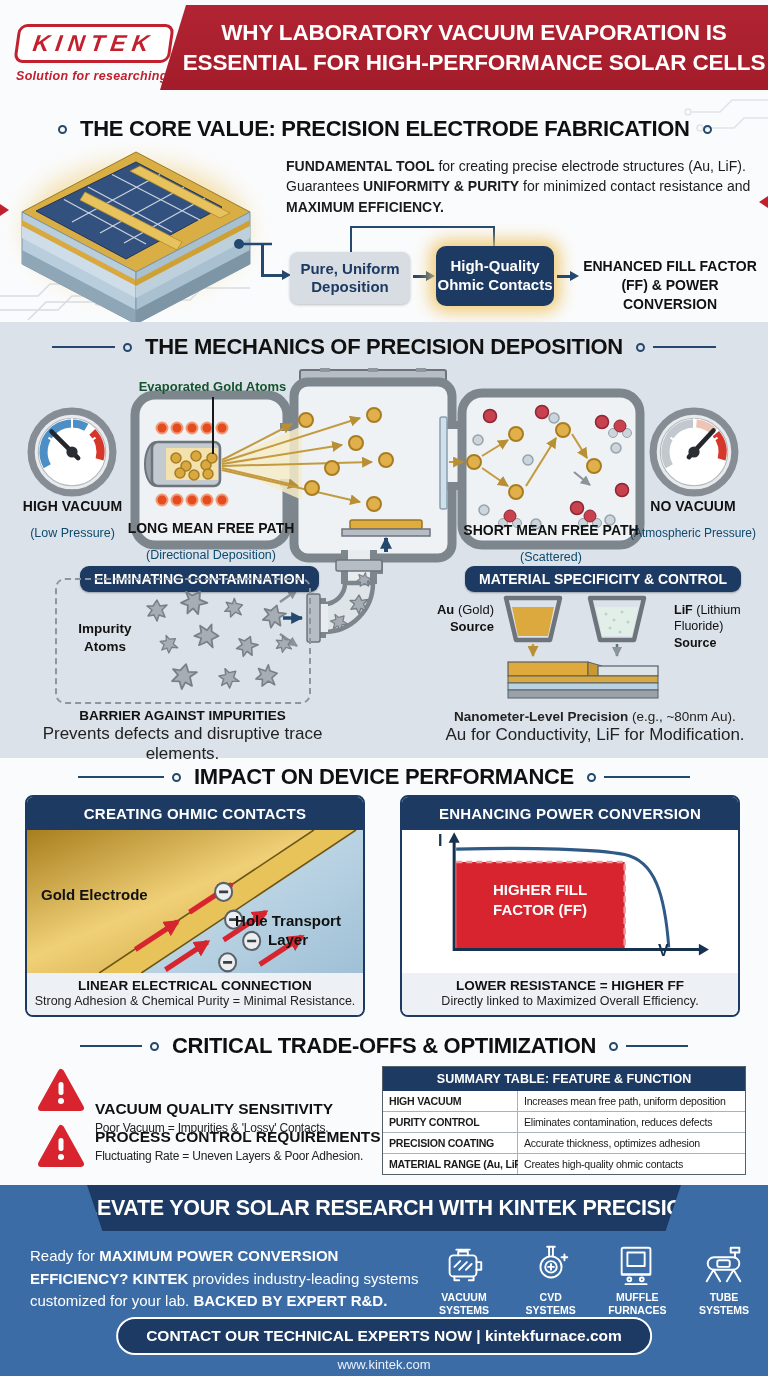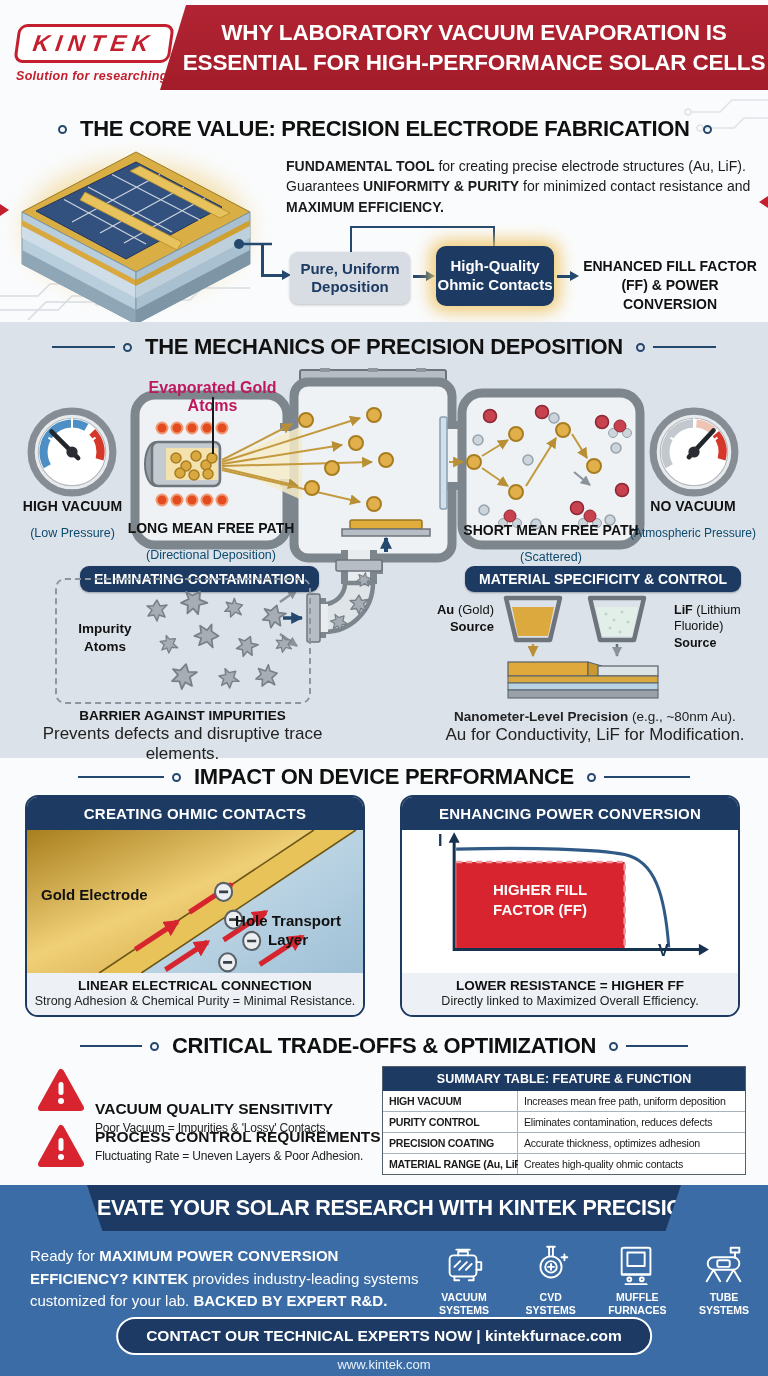--- a/index.html
+++ b/index.html
@@ -43,32 +43,32 @@
                font-weight:700;font-size:14px;line-height:1.35;color:#111;}
   .arrowline{position:absolute;height:2.5px;background:#24486e;}
   .arrowhead{position:absolute;width:0;height:0;border-top:5.5px solid transparent;border-bottom:5.5px solid transparent;border-left:9px solid #24486e;}
   .bracket{position:absolute;left:350px;top:226px;width:145px;height:26px;border:2.5px solid #24486e;border-bottom:none;box-sizing:border-box;}
 
   
   .mech{position:absolute;left:0;top:322px;width:768px;height:436px;background:#dce2e9;}
   .mlabel{position:absolute;text-align:center;}
   .mlabel .t{font-weight:700;font-size:14px;color:#111;white-space:nowrap;}
   .mlabel .s{font-size:12.5px;color:#0c4a6e;white-space:nowrap;margin-top:12px;}
-  .evap{position:absolute;left:135px;top:57px;width:155px;text-align:center;font-size:16px;font-weight:600;color:#be185d;}
+  .evap{position:absolute;left:135px;top:57px;width:155px;text-align:center;font-size:13px;font-weight:600;color:#14532d;}
   .pointer{position:absolute;left:212px;top:75px;width:1.5px;height:57px;background:#16181b;}
   .badge{position:absolute;background:#1d3a63;color:#fff;font-weight:700;font-size:14px;padding:5px 14px;border-radius:9px;white-space:nowrap;box-shadow:0 1px 2px rgba(0,0,0,.3);}
   .dashed-box{position:absolute;left:55px;top:256px;width:252px;height:122px;border:2px dashed #8d959d;border-radius:10px;}
   .impurity-label{position:absolute;left:6px;top:40px;width:84px;text-align:center;font-weight:700;font-size:13.5px;white-space:pre-line;line-height:1.3;color:#111;}
   .caption{position:absolute;text-align:center;}
   .caption .t{font-weight:700;font-size:13.5px;color:#111;}
   .caption .s{font-size:17px;color:#222;margin-top:1px;}
   .srclab{position:absolute;font-size:13px;color:#111;line-height:1.3;}
 
   
-  .card{position:absolute;width:340px;height:222px;border:2.5px solid #1d3a63;border-radius:13px;overflow:hidden;background:#fff;display:flex;flex-direction:column;box-sizing:border-box;}
+  .card{position:absolute;width:340px;height:222px;border:2.5px solid #1d3a63;border-radius:8px;overflow:hidden;background:#fff;display:flex;flex-direction:column;box-sizing:border-box;}
   .card-h{height:33px;flex:0 0 33px;background:#1d3a63;color:#fff;font-weight:700;font-size:15px;display:flex;align-items:center;justify-content:center;letter-spacing:.2px;}
   .card-b{position:relative;flex:1;overflow:hidden;}
   .card-b svg{display:block;width:100%;height:100%;}
   .card-f{flex:0 0 auto;background:#edf0f4;padding:5px 6px 7px;text-align:center;}
   .card-f .t{font-weight:700;font-size:13.5px;color:#111;}
   .card-f .s{font-size:12.5px;color:#222;margin-top:1px;}
   .ov{position:absolute;font-weight:700;color:#111;}
 
   
   .warn-title{font-weight:700;font-size:15.5px;color:#111;white-space:nowrap;}

